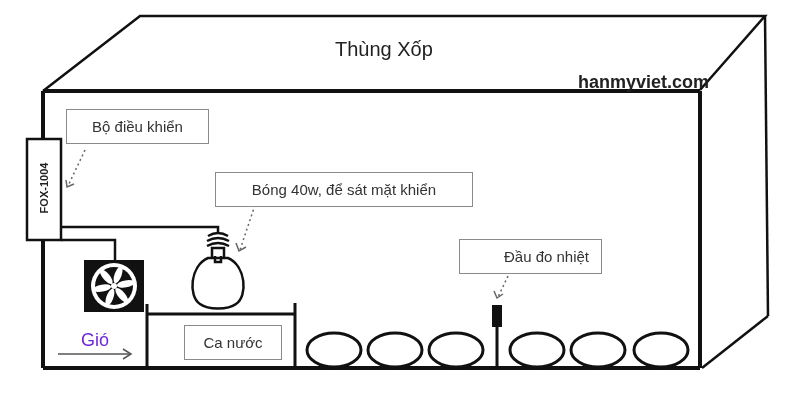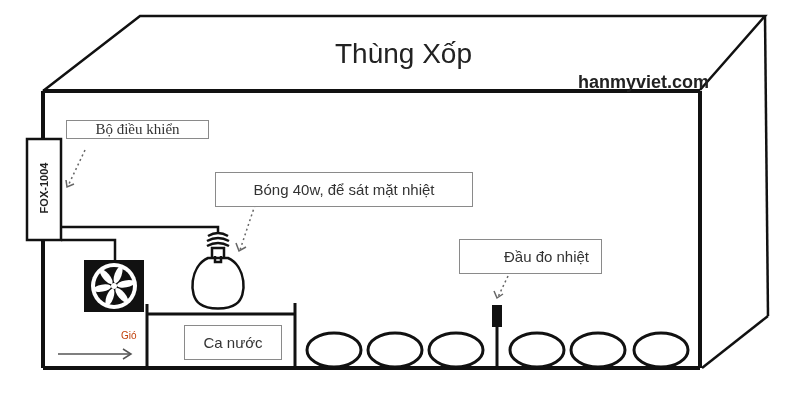--- a/index.html
+++ b/index.html
@@ -6,27 +6,27 @@
     body { width: 800px; height: 400px; position: relative; overflow: hidden;
            font-family: "Liberation Sans", sans-serif; }
     #diagram { position: absolute; left: 0; top: 0; width: 800px; height: 400px; }
     .label-box {
       position: absolute; box-sizing: border-box;
       border: 1.5px solid #8a8a8a; background: #ffffff;
       color: #333333; font-size: 15px; line-height: 1;
       display: flex; align-items: center; justify-content: center;
       white-space: nowrap;
     }
-    .title { position: absolute; font-size: 28px; color: #222222; white-space: nowrap; }
+    .title { position: absolute; font-size: 20px; color: #222222; white-space: nowrap; }
     .watermark { position: absolute; font-size: 18px; font-weight: bold; color: #222222; white-space: nowrap; }
     .ctrl-text {
       position: absolute; font-size: 11px; font-weight: bold; color: #222222;
       transform: rotate(-90deg); transform-origin: center; white-space: nowrap;
     }
-    .wind-text { position: absolute; font-size: 10px; color: #c2410c; margin-left: 40px; }
+    .wind-text { position: absolute; font-size: 18px; color: #6d28d9; }
   </style>
 </head>
 <body>
 
 <div id="diagram">
   <svg width="800" height="400" viewBox="0 0 800 400">
 
     <g stroke="#111" fill="none">
 
       <polyline points="43,91 140,16 765,16 700,90" stroke-width="2.5"></polyline>
@@ -104,21 +104,21 @@
     <g stroke="#666" stroke-width="1.5" fill="none">
       <polyline points="66,180 67,187 74,184"></polyline>
       <polyline points="236,243 239,251 246,247"></polyline>
       <polyline points="494,291 497,298 503,294"></polyline>
     </g>
   </svg>
 
   <div class="title" style="left:335px; top:38px;">Thùng Xốp</div>
   <div class="watermark" style="left:578px; top:72px;">hanmyviet.com</div>
 
-  <div class="label-box" style="left:66px; top:120px; width:143px; height:19px;font-family:Liberation Serif, serif;">Bộ điều khiển</div>
+  <div class="label-box" style="left:66px; top:109px; width:143px; height:35px;">Bộ điều khiển</div>
   <div class="ctrl-text" style="left:16px; top:182px; width:56px; text-align:center;">FOX-1004</div>
 
-  <div class="label-box" style="left:215px; top:172px; width:258px; height:35px;">Bóng 40w, để sát mặt nhiệt</div>
+  <div class="label-box" style="left:215px; top:172px; width:258px; height:35px;">Bóng 40w, để sát mặt khiển</div>
   <div class="label-box" style="left:459px; top:239px; width:143px; height:35px;padding-left:32px;">Đầu đo nhiệt</div>
   <div class="label-box" style="left:184px; top:325px; width:98px; height:35px;">Ca nước</div>
 
   <div class="wind-text" style="left:81px; top:330px;">Gió</div>
 </div>
 
 </body></html>

